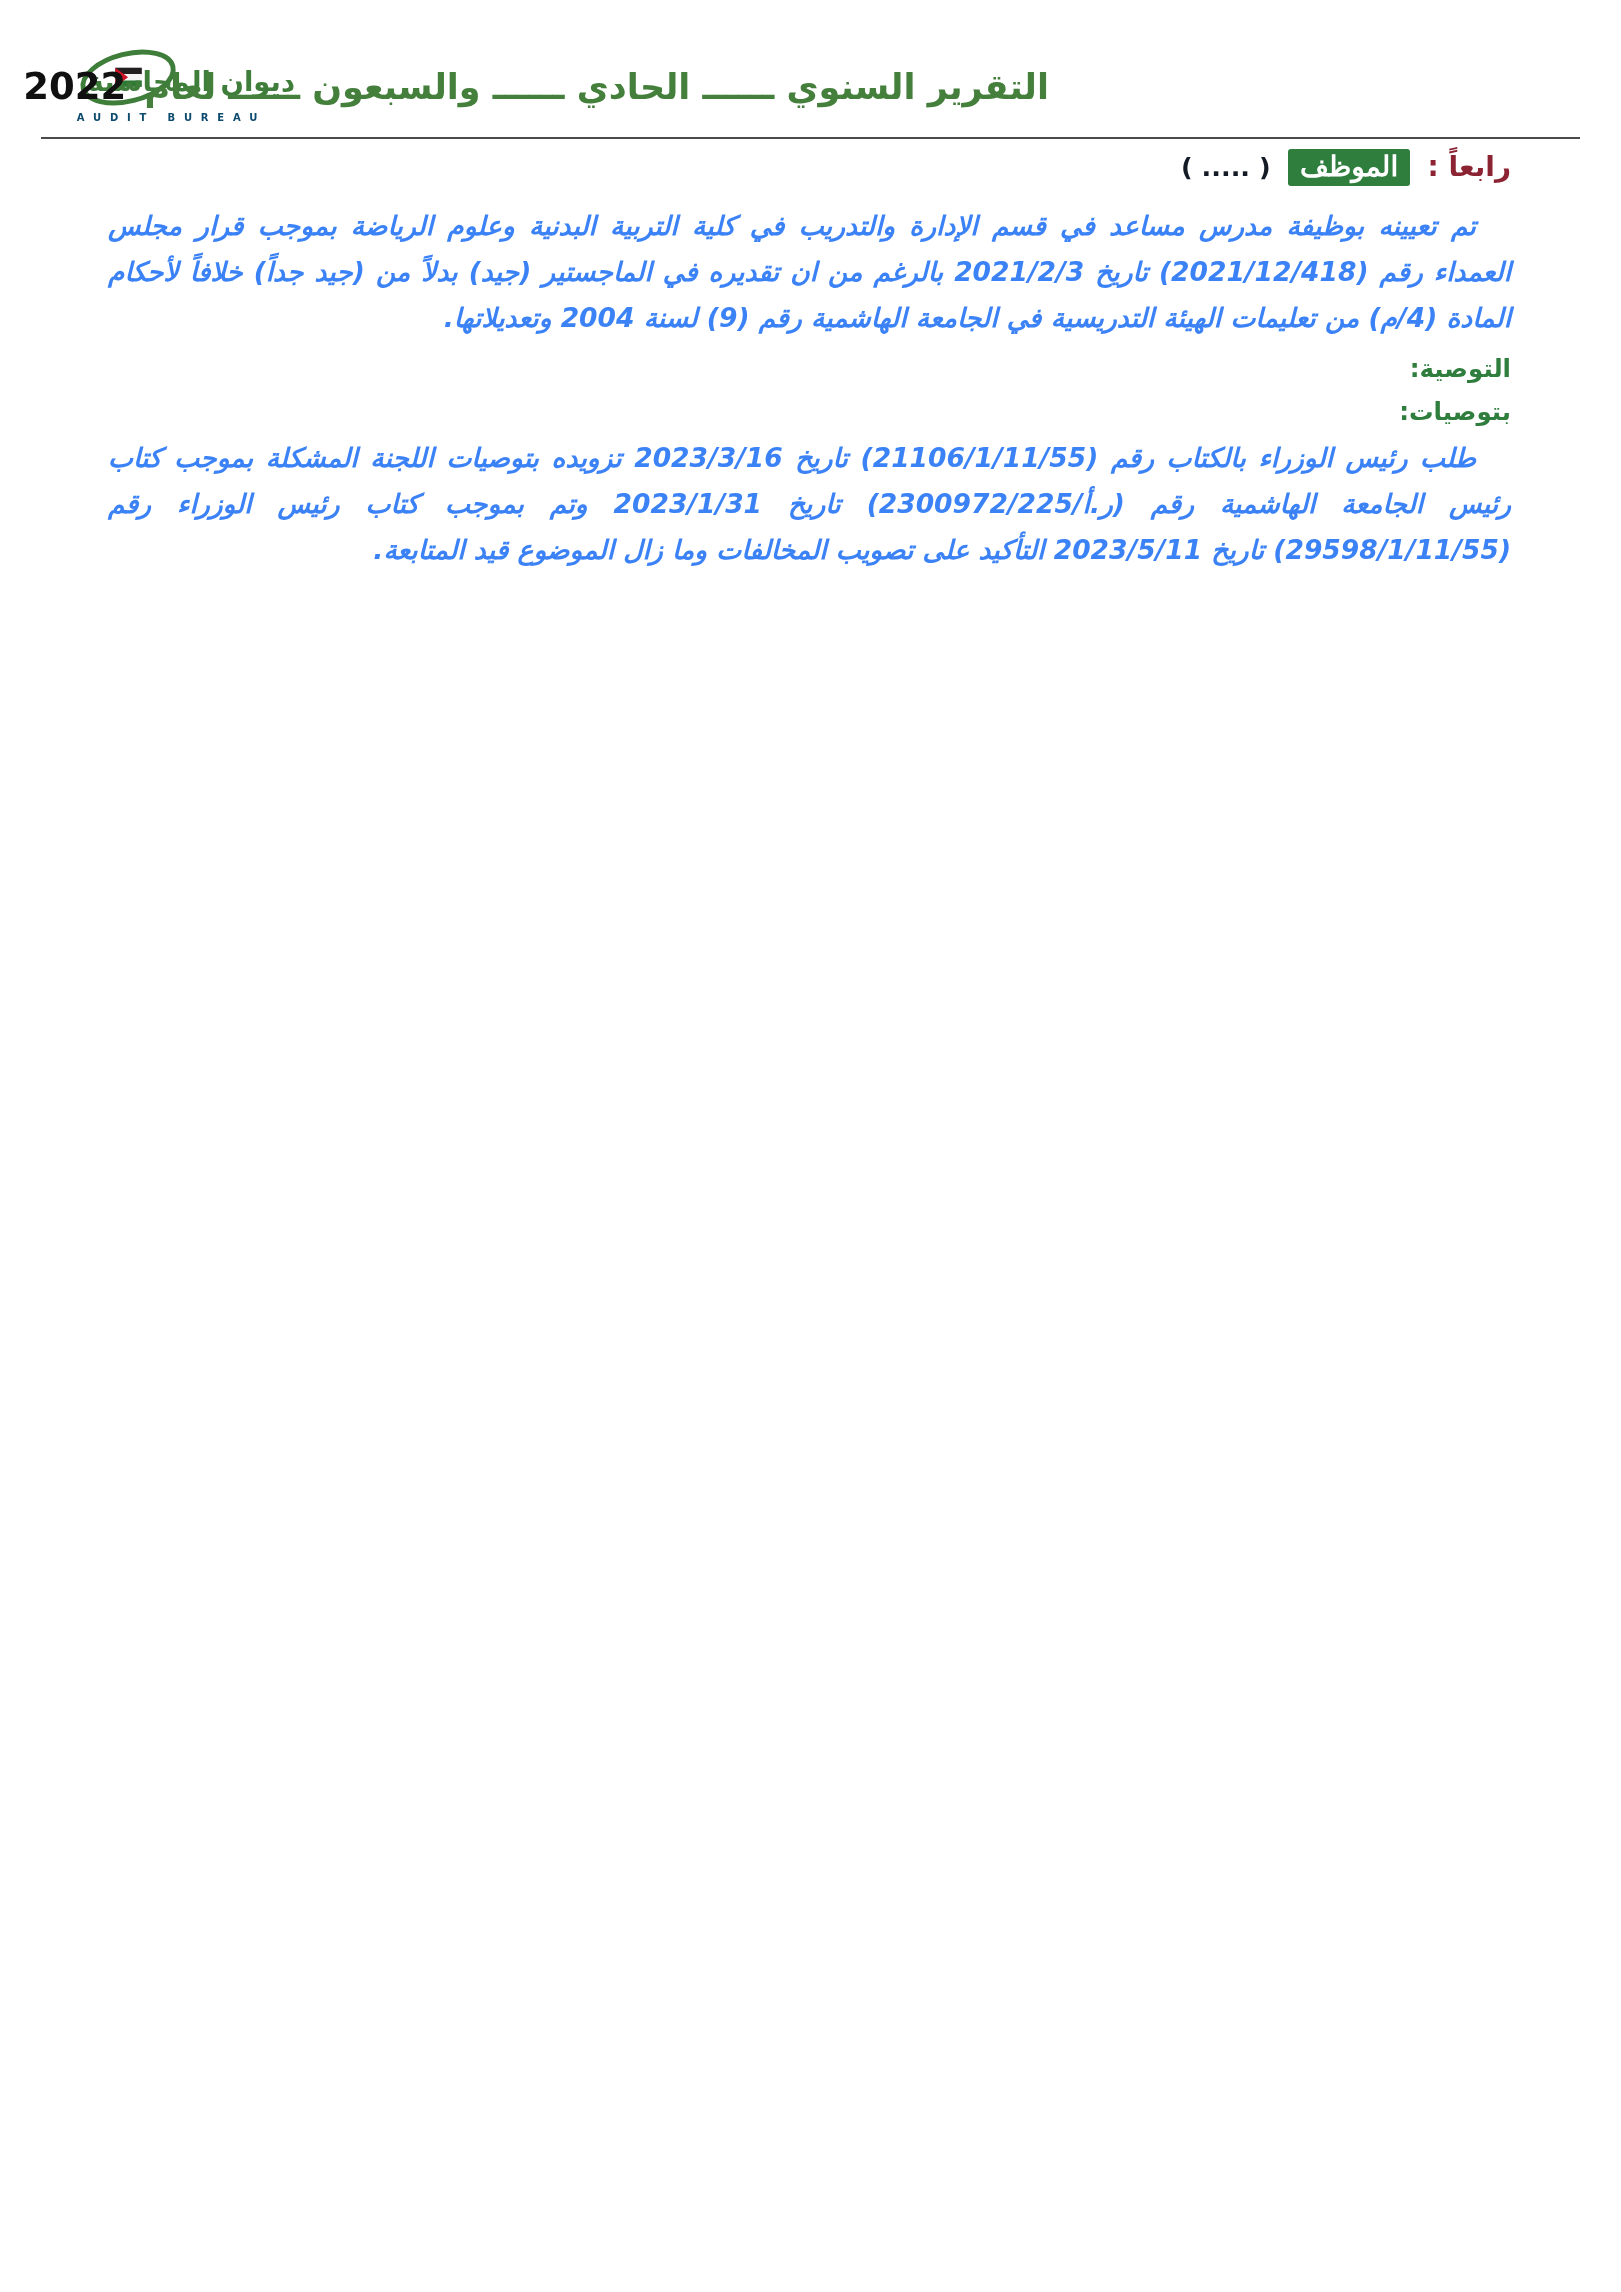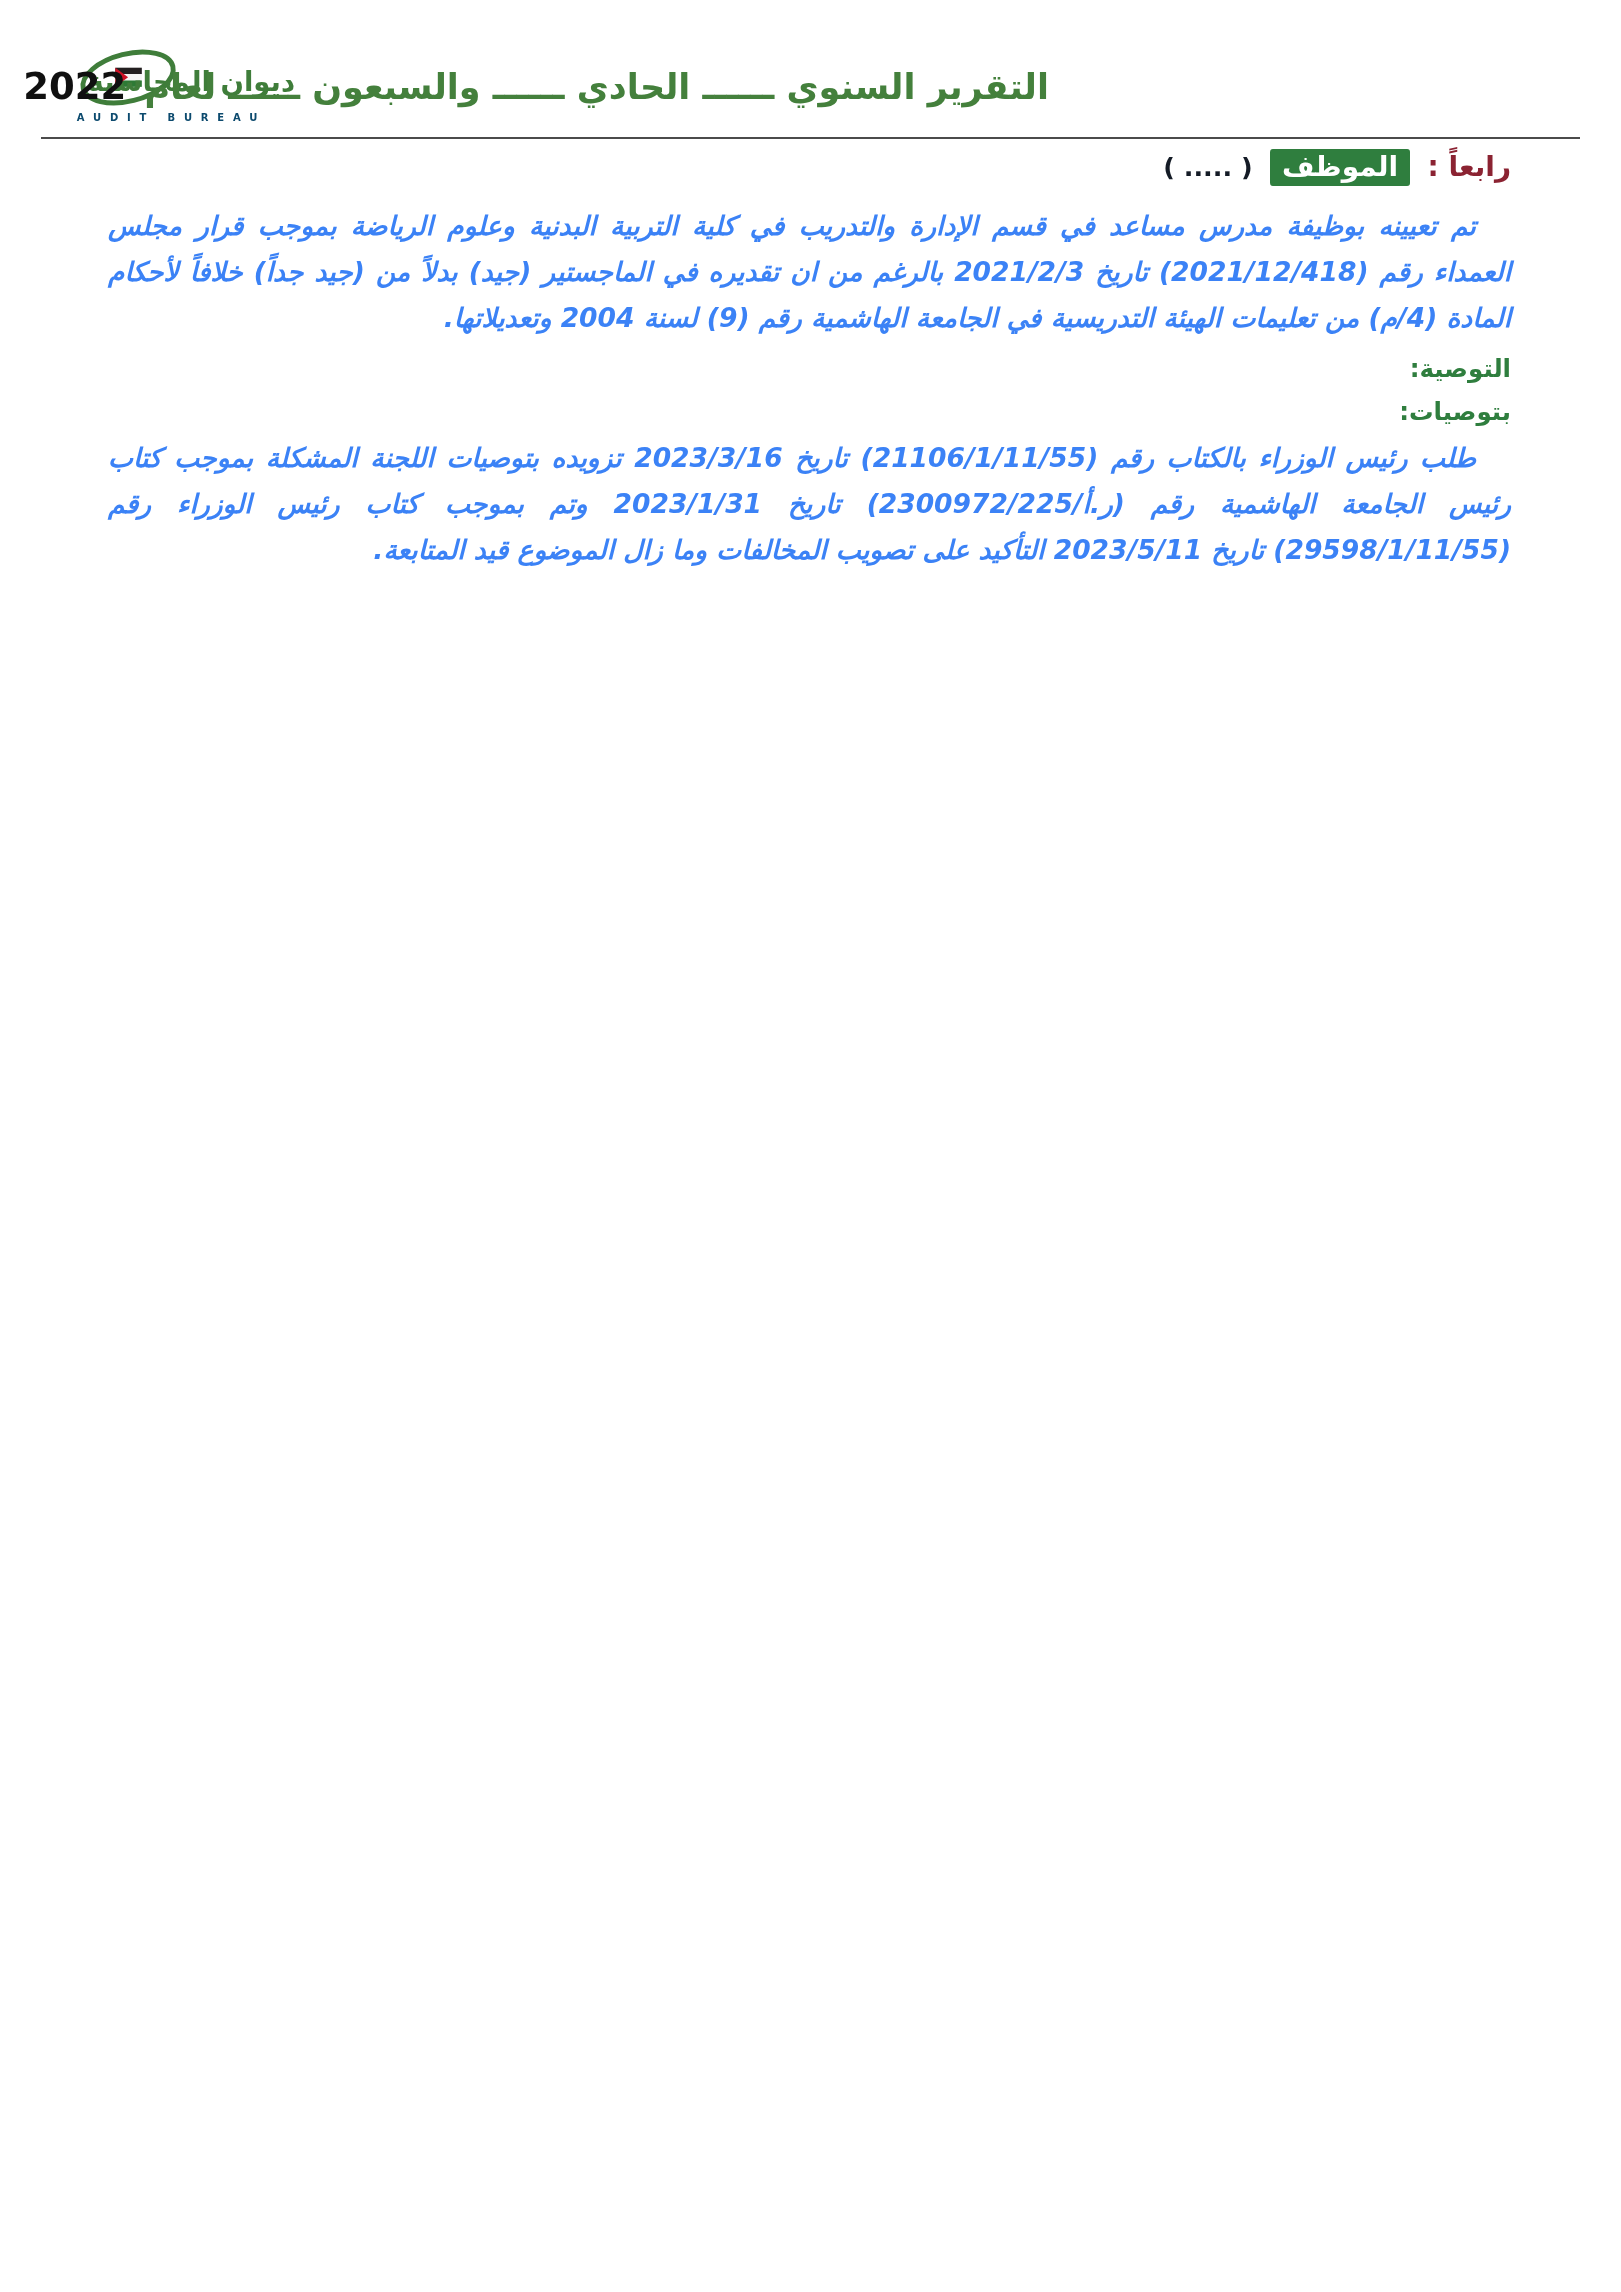--- a/index.html
+++ b/index.html
@@ -62,20 +62,21 @@
     margin: 0 0 17.6px 0;
   }
   .sec-prefix { color: #8b2332; }
   .sec-subject {
     background: #2f7e3e;
     color: #ffffff;
     padding: 1px 11.8px 2.9px 11.8px;
     border-radius: 2.9px;
     margin: 0 7.8px;
     display: inline-block;
+    font-family: Liberation Serif, serif;
   }
   .sec-suffix { color: #141b26; font-size: 25.5px; }
   .body-par {
     font-size: 26.5px;
     font-weight: bold;
     line-height: 1.72;
     text-indent: 35px;
     margin: 0 0 7.8px 0;
     color: #3b82f6;
     font-style: italic;

